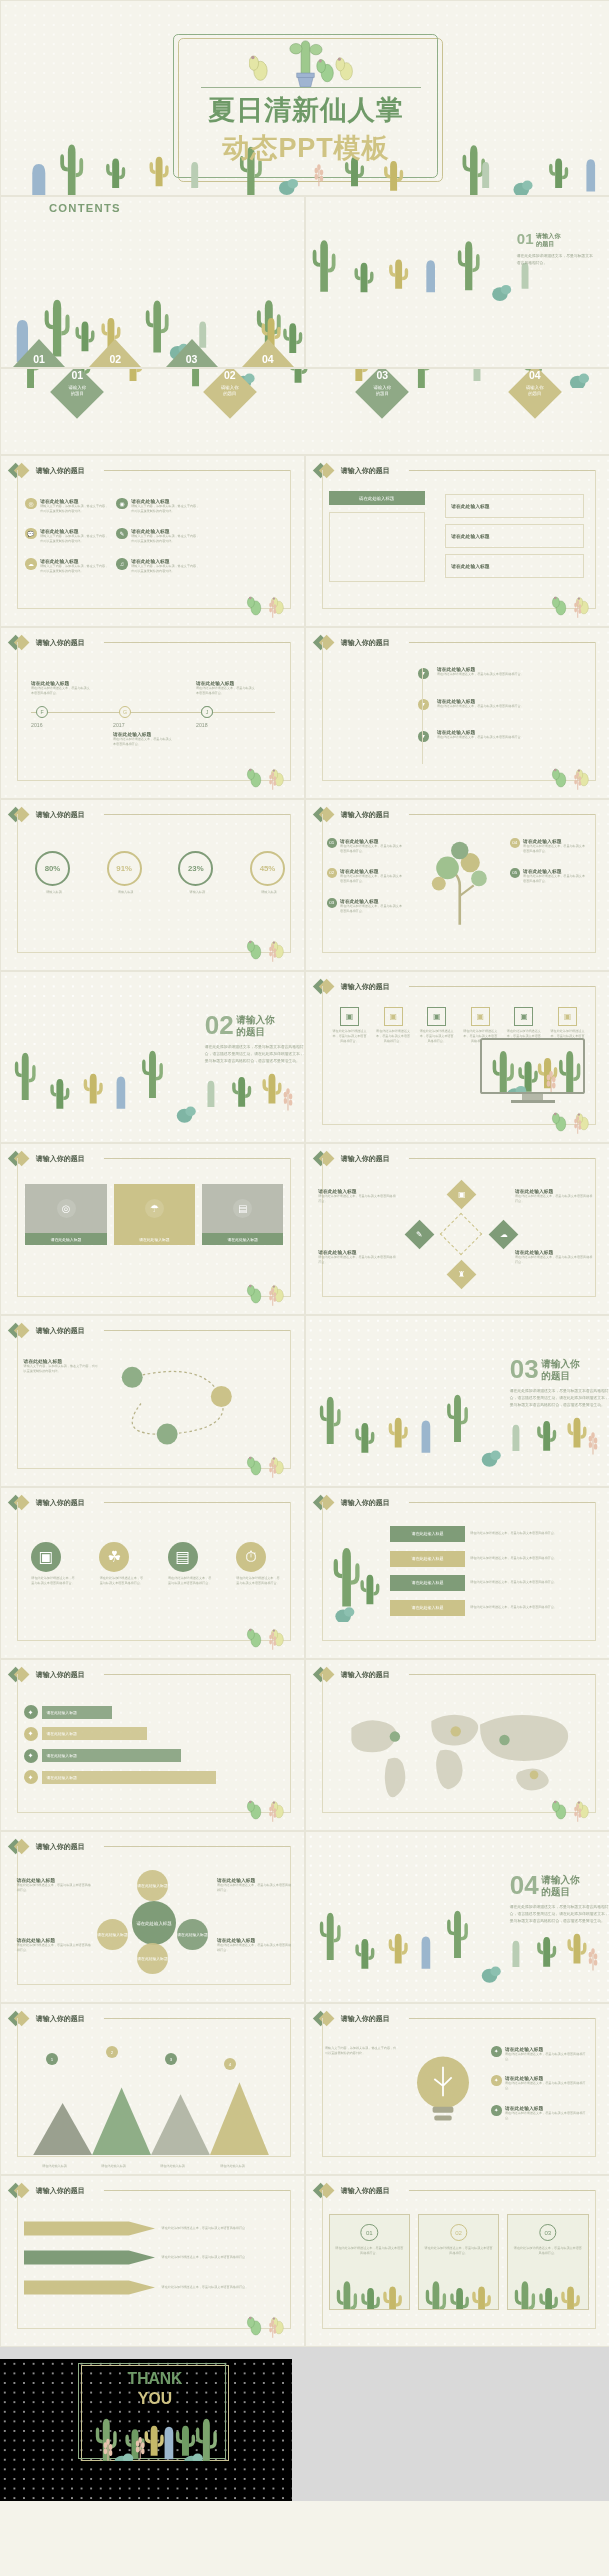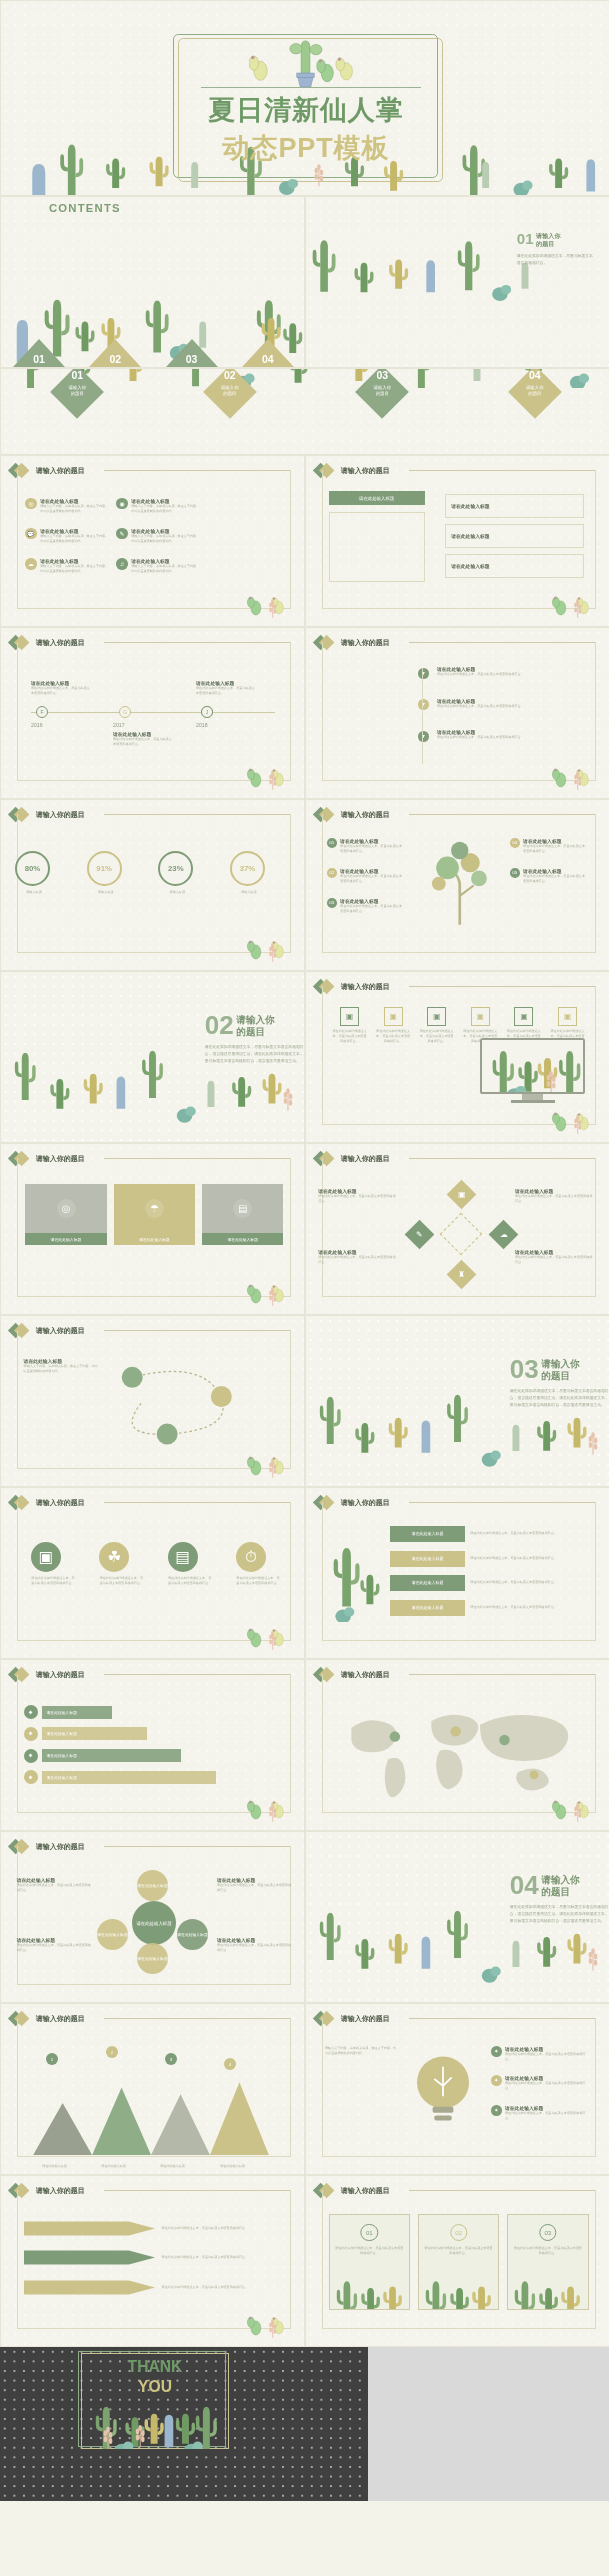--- a/index.html
+++ b/index.html
@@ -73,21 +73,21 @@
   .mini-title { font-size:4.8px; font-weight:bold; color:#5c6b55; }
   .mini-body { font-size:3.1px; color:#a6ad99; line-height:1.65; }
   .circ { border-radius:50%; display:flex; align-items:center; justify-content:center; color:#fff; }
 
   
   .ty-frame { position:absolute; left:78px; top:3.5px; width:148px; height:96px; border:1px solid #8fae87; }
   .ty-frame2 { position:absolute; left:81px; top:6.1px; width:148px; height:96px; border:0.9px solid #c9c293; }
   .ty-1 { position:absolute; left:81px; top:10.5px; width:148px; text-align:center; font-size:15.7px; font-weight:bold; color:#6f9a68;}
   .ty-2 { position:absolute; left:81px; top:31px; width:148px; text-align:center; font-size:15.7px; font-weight:bold; color:#cfc383;}
   .bottom-strip{ width:610px; height:154px; background:#d9d9d9; position:relative; overflow:hidden;}
-  .ty-slide{ position:absolute; left:0; top:0; width:368px; height:154px; background:#404040; }
+  .ty-slide{ position:absolute; left:0; top:12px; width:292px; height:154px; background:#000000; }
   .watermark{ position:absolute; left:8.7px; top:39px; font-size:56px; color:#ffffff; opacity:.55; font-weight:bold; letter-spacing:1.7px;}
 </style>
 </head>
 <body>
 
 <svg width="0" height="0" style="position:absolute" aria-hidden="true">
   <defs>
 
     <g id="cac-tall">
       <path d="M10 60 L10 14 Q10 6 14 6 Q18 6 18 14 L18 60 Z" fill="#7ba36d"></path>
@@ -464,35 +464,35 @@
       <div class="row">
         <div class="slide half">
           <div class="dots"></div>
           <div class="hdr">
       <span class="dia green"></span>
       <span class="dia gold"></span>
       <span class="hdr-title">请输入你的题目</span>
     </div>
     <div class="hdr-line"></div>
     <div class="hdr-box"></div>
-  <div style="position:absolute;left:14px;top:51px;width:253px;display:flex;justify-content:space-between">
+  <div style="position:absolute;left:34px;top:51px;width:253px;display:flex;justify-content:space-between">
     <div style="text-align:center">
       <span class="circ" style="width:35px;height:35px;border:2.6px solid #7f9c78;color:#7f9c78;background:#f5f4ec;font-size:7.8px;font-weight:bold">80%</span>
       <div class="mini-body" style="margin-top:3.5px;width:38px">请输入标题</div>
             </div>
             <div style="text-align:center">
       <span class="circ" style="width:35px;height:35px;border:2.6px solid #cbc289;color:#cbc289;background:#f5f4ec;font-size:7.8px;font-weight:bold">91%</span>
       <div class="mini-body" style="margin-top:3.5px;width:38px">请输入标题</div>
             </div>
             <div style="text-align:center">
       <span class="circ" style="width:35px;height:35px;border:2.6px solid #7f9c78;color:#7f9c78;background:#f5f4ec;font-size:7.8px;font-weight:bold">23%</span>
       <div class="mini-body" style="margin-top:3.5px;width:38px">请输入标题</div>
             </div>
             <div style="text-align:center">
-      <span class="circ" style="width:35px;height:35px;border:2.6px solid #cbc289;color:#cbc289;background:#f5f4ec;font-size:7.8px;font-weight:bold">37%</span>
+      <span class="circ" style="width:35px;height:35px;border:2.6px solid #cbc289;color:#cbc289;background:#f5f4ec;font-size:7.8px;font-weight:bold">45%</span>
       <div class="mini-body" style="margin-top:3.5px;width:38px">请输入标题</div>
             </div>
   </div>
           <svg style="position:absolute;right:7px;bottom:5.2px;width:51px;height:30px" viewBox="0 0 58 34">
     <use href="#pear-green" x="2" y="4" transform="scale(.8)"></use>
     <use href="#pear" x="40" y="6" transform="scale(.72)"></use>
     <use href="#wheat" x="32" y="8" transform="scale(.8)"></use>
   </svg>
         </div>
         <div class="slide half">

